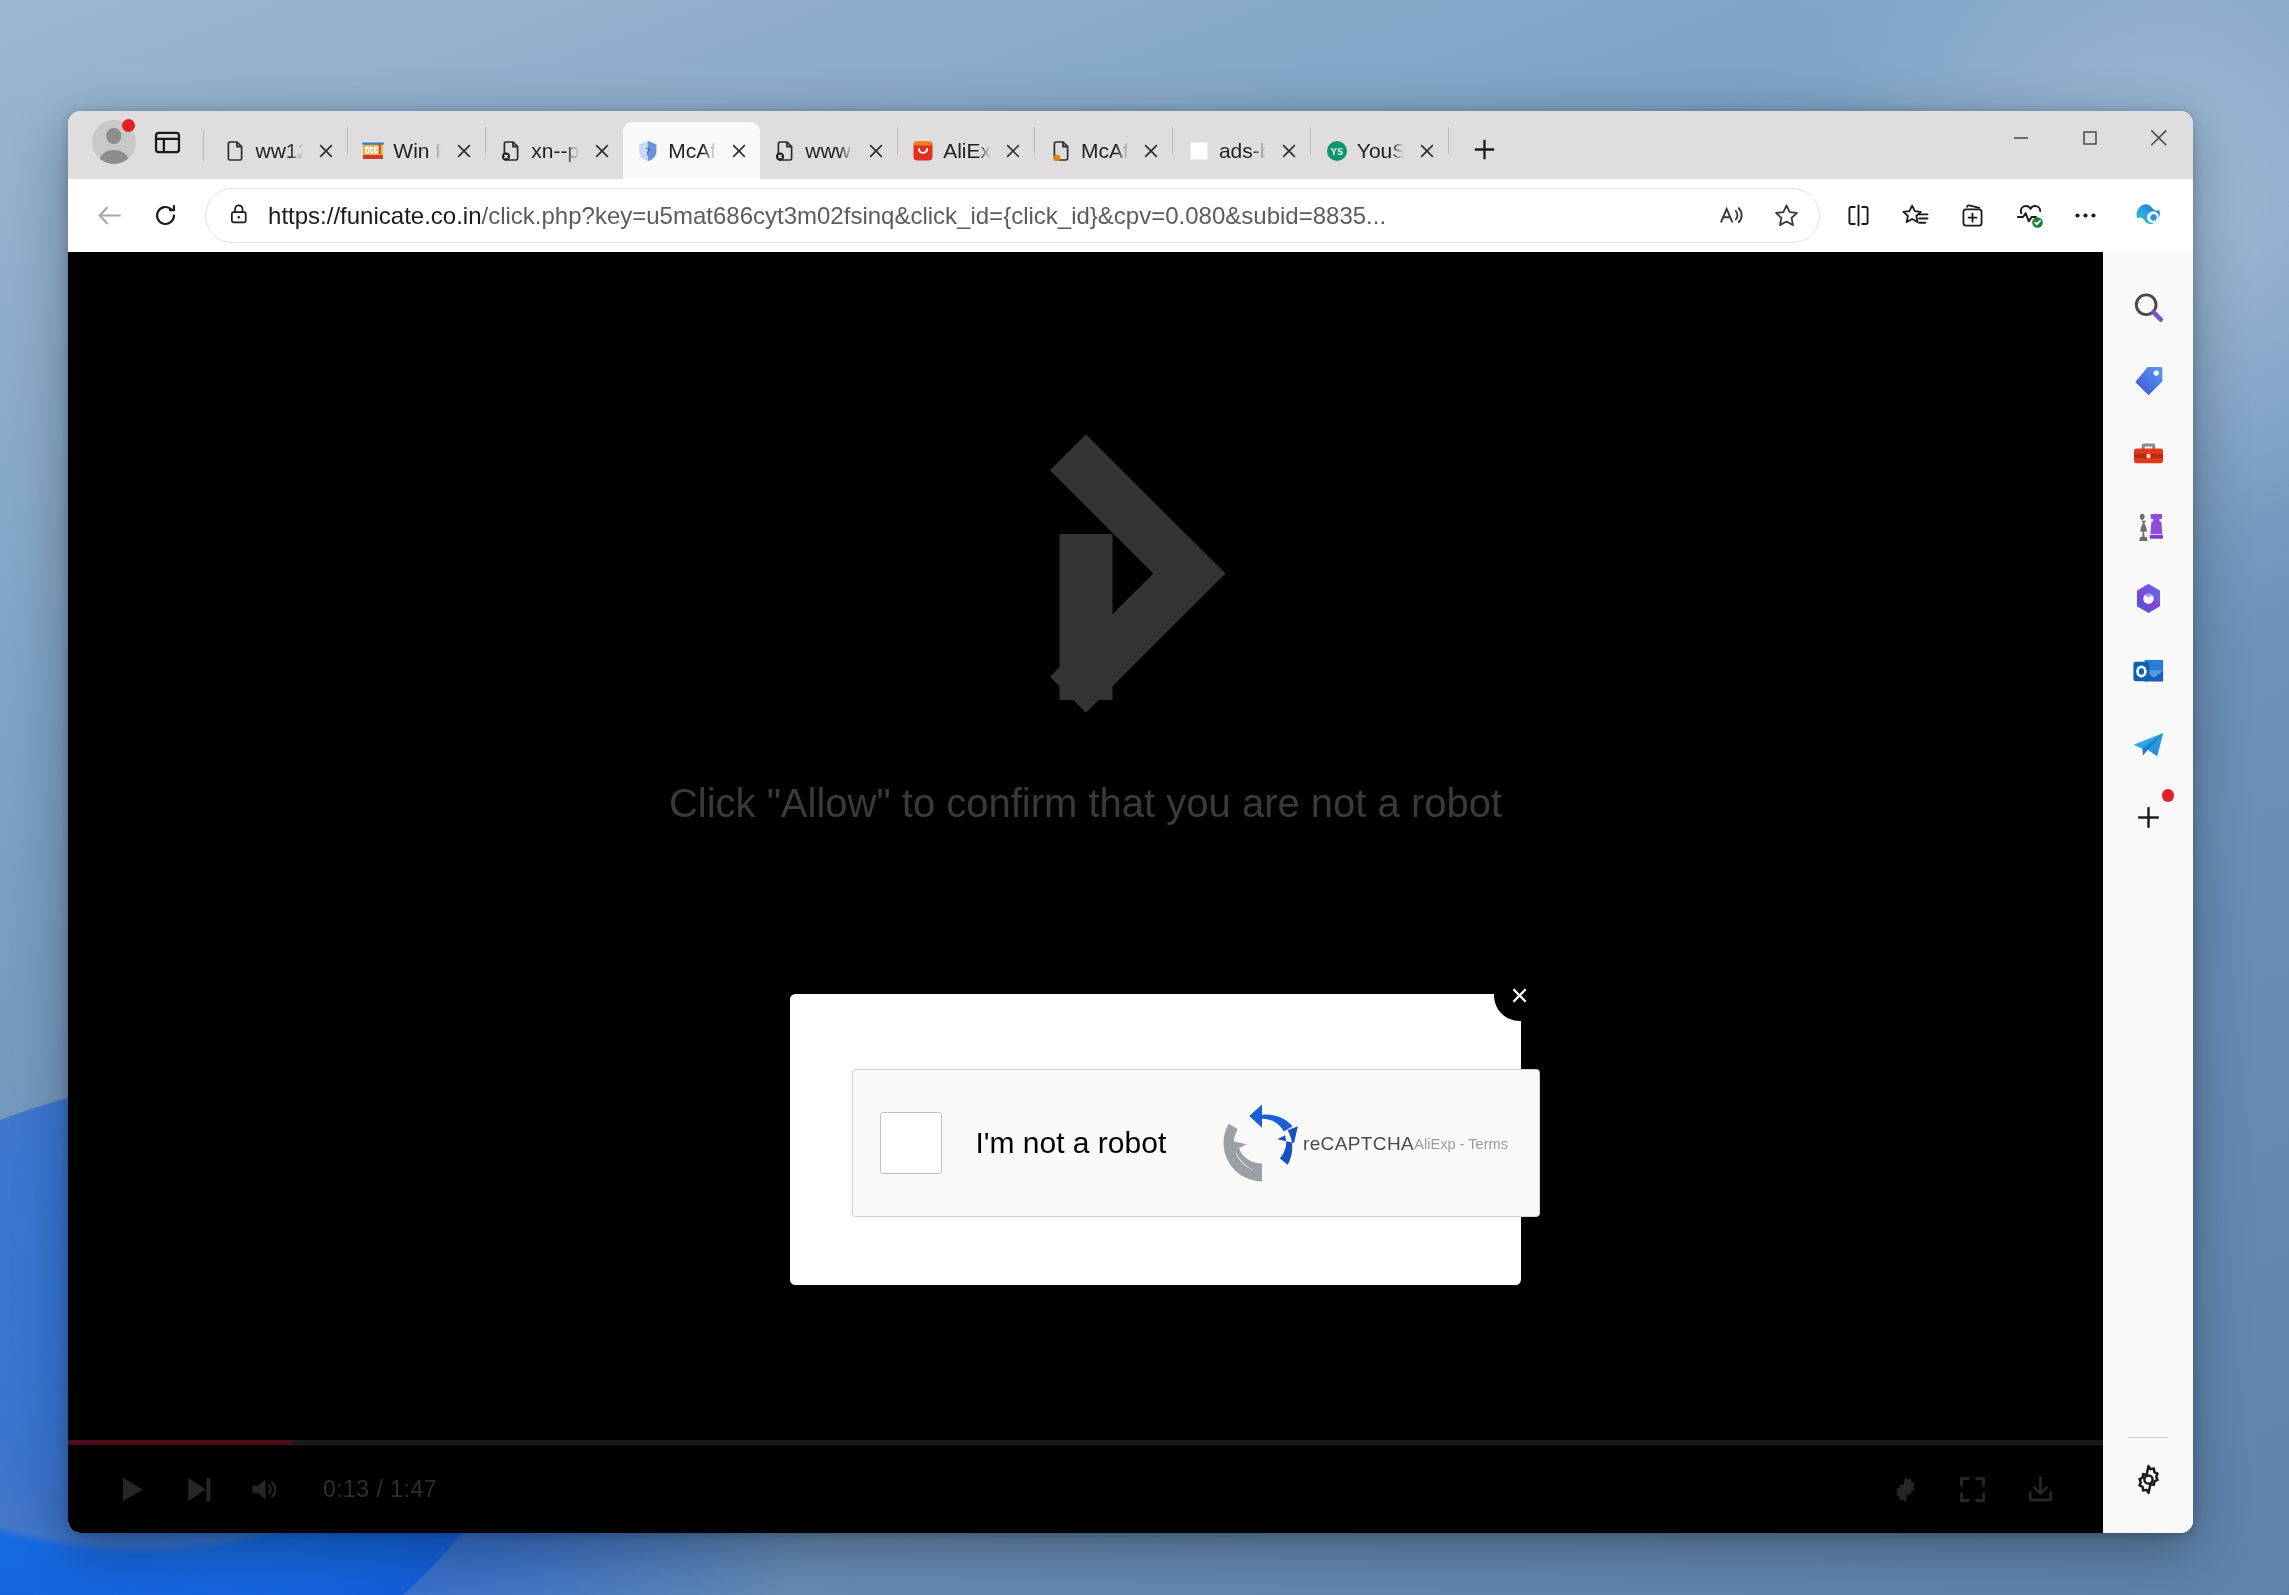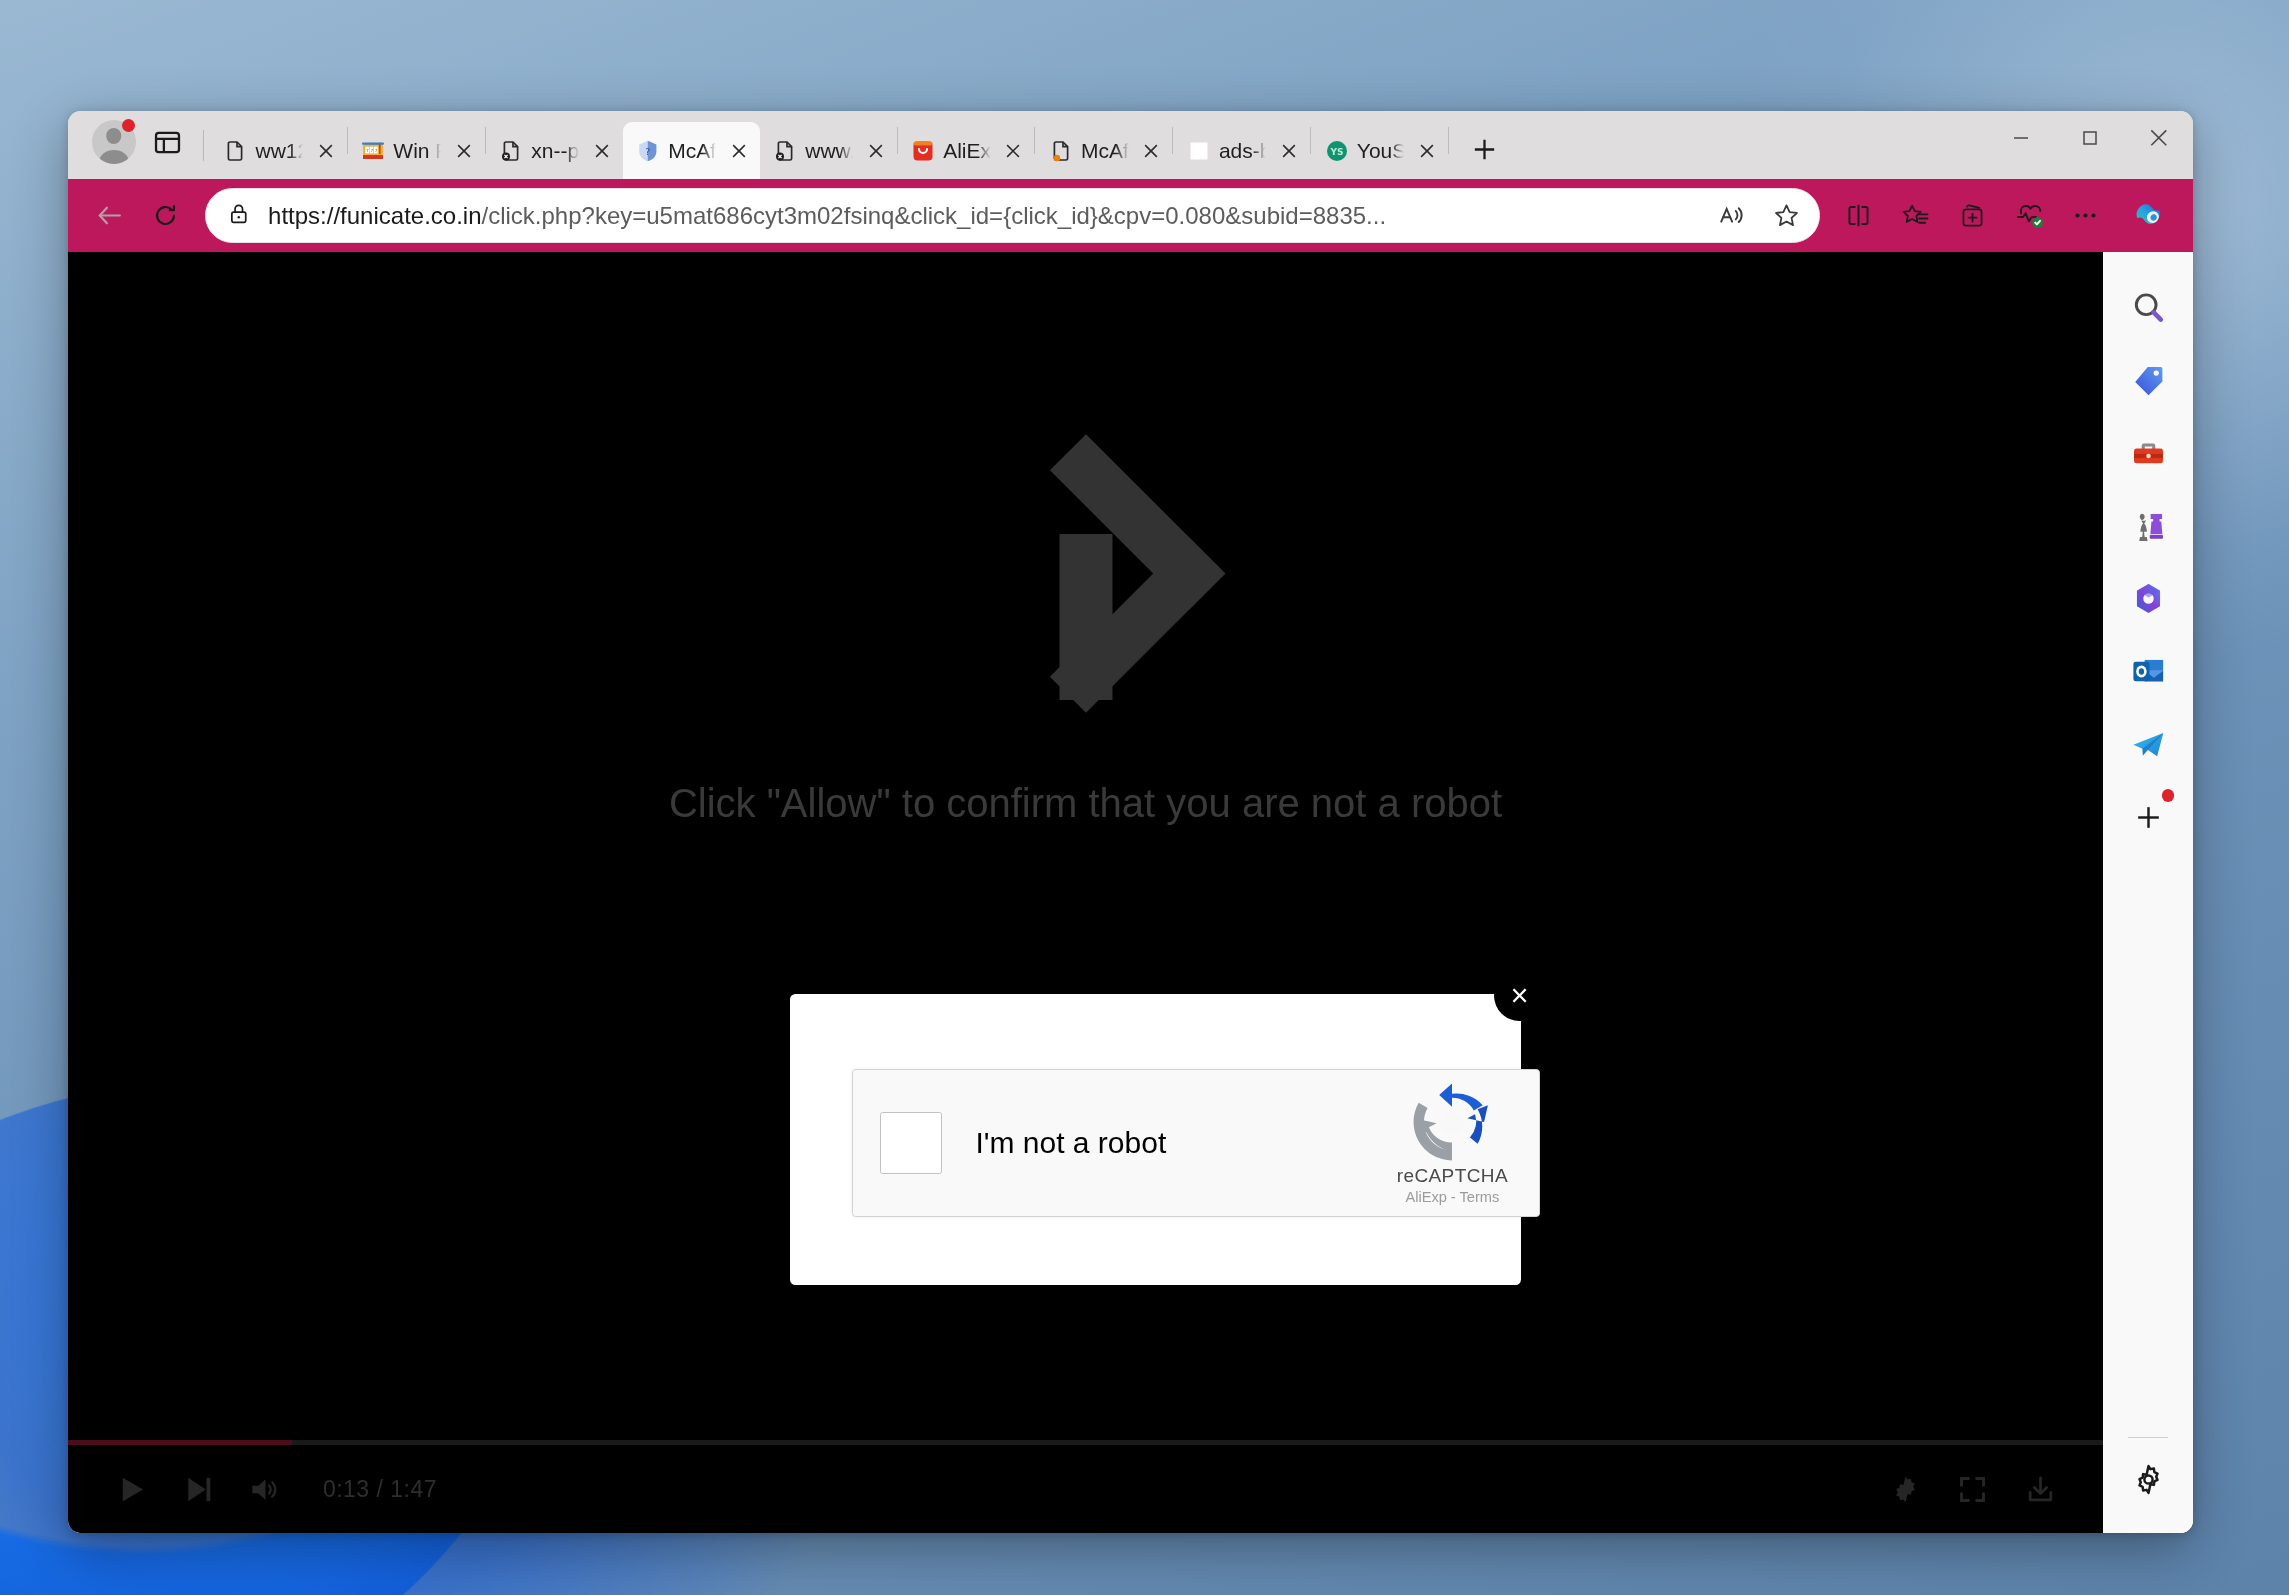--- a/index.html
+++ b/index.html
@@ -186,21 +186,21 @@
   }
   .wc {
     width: 69px; height: 53px;
     display: flex; align-items: center; justify-content: center;
   }
 
   
   .toolbar {
     height: 73px;
     flex: 0 0 73px;
-    background: #be185d;
+    background: #ffffff;
     display: flex;
     align-items: center;
     padding: 0 14.6px;
     gap: 3.7px;
   }
   .tb-btn {
     width: 53px; height: 53px;
     border-radius: 7.3px;
     display: flex; align-items: center; justify-content: center;
     flex: 0 0 53px;
@@ -408,21 +408,21 @@
   }
   .rc-label {
     font-size: 30px;
     color: #000000;
     margin-left: 33px;
     font-family: "Liberation Sans", sans-serif;
     flex: 1;
   }
   .rc-brand {
     display: flex;
-    flex-direction: column;
+    flex-direction: row;
     align-items: center;
     margin-right: 31px;
     flex: 0 0 auto;
   }
   .rc-logo { width: 82px; height: 82px; }
   .rc-name {
     font-size: 19px;
     color: #4a4a4a;
     letter-spacing: 0.4px;
     margin-top: 1.8px;

